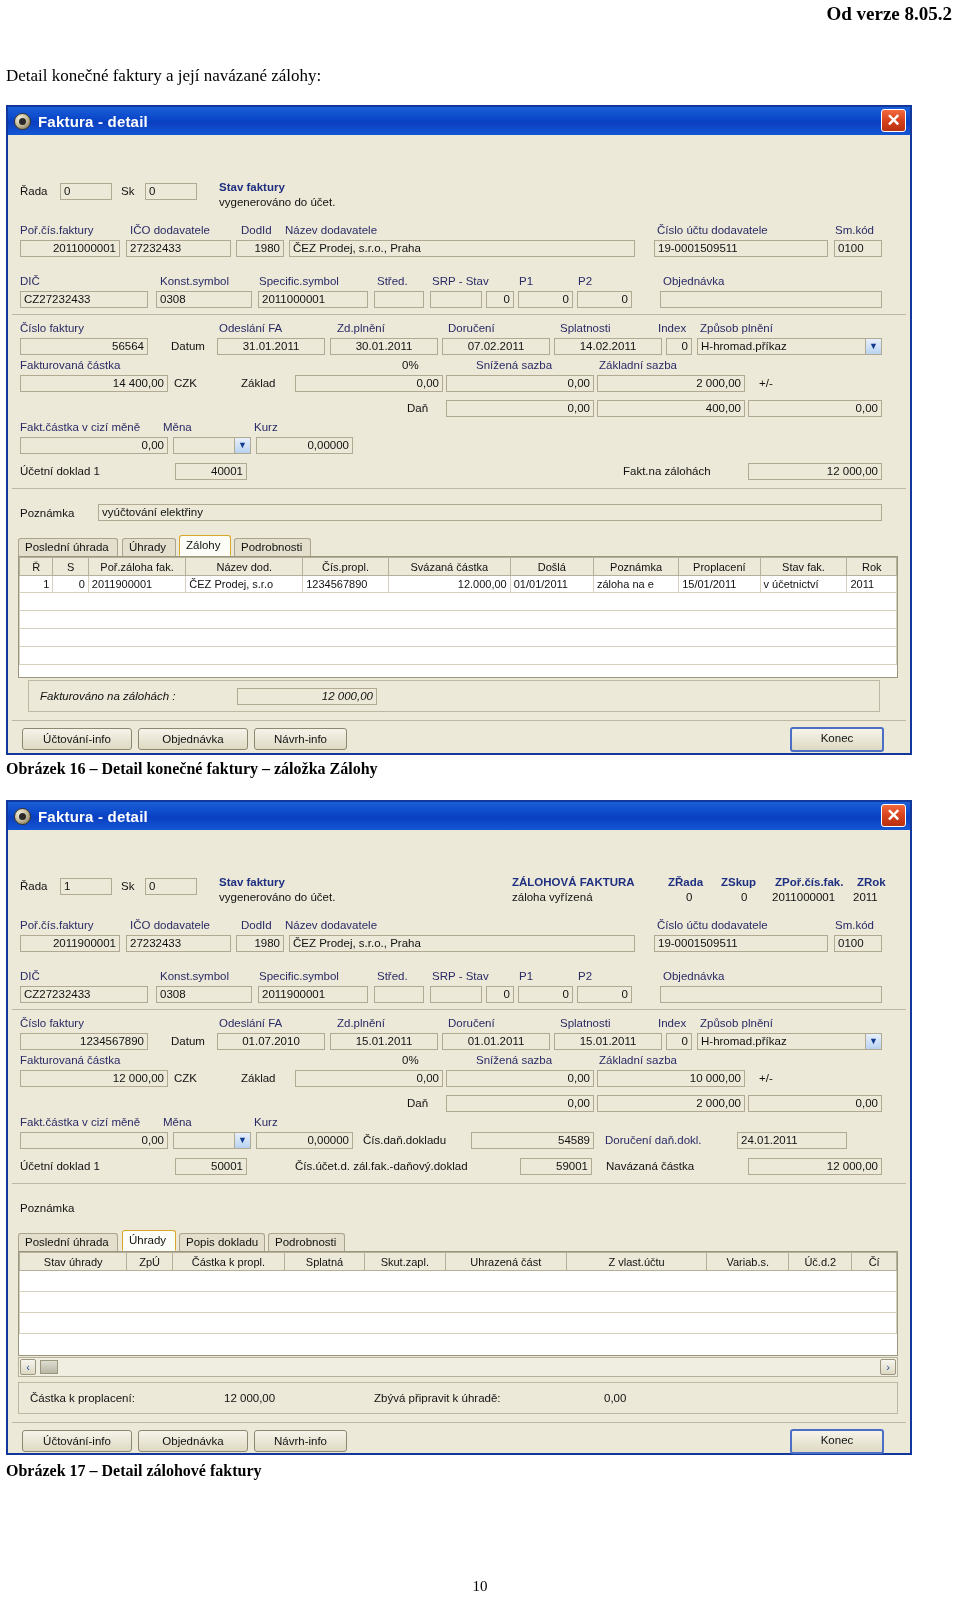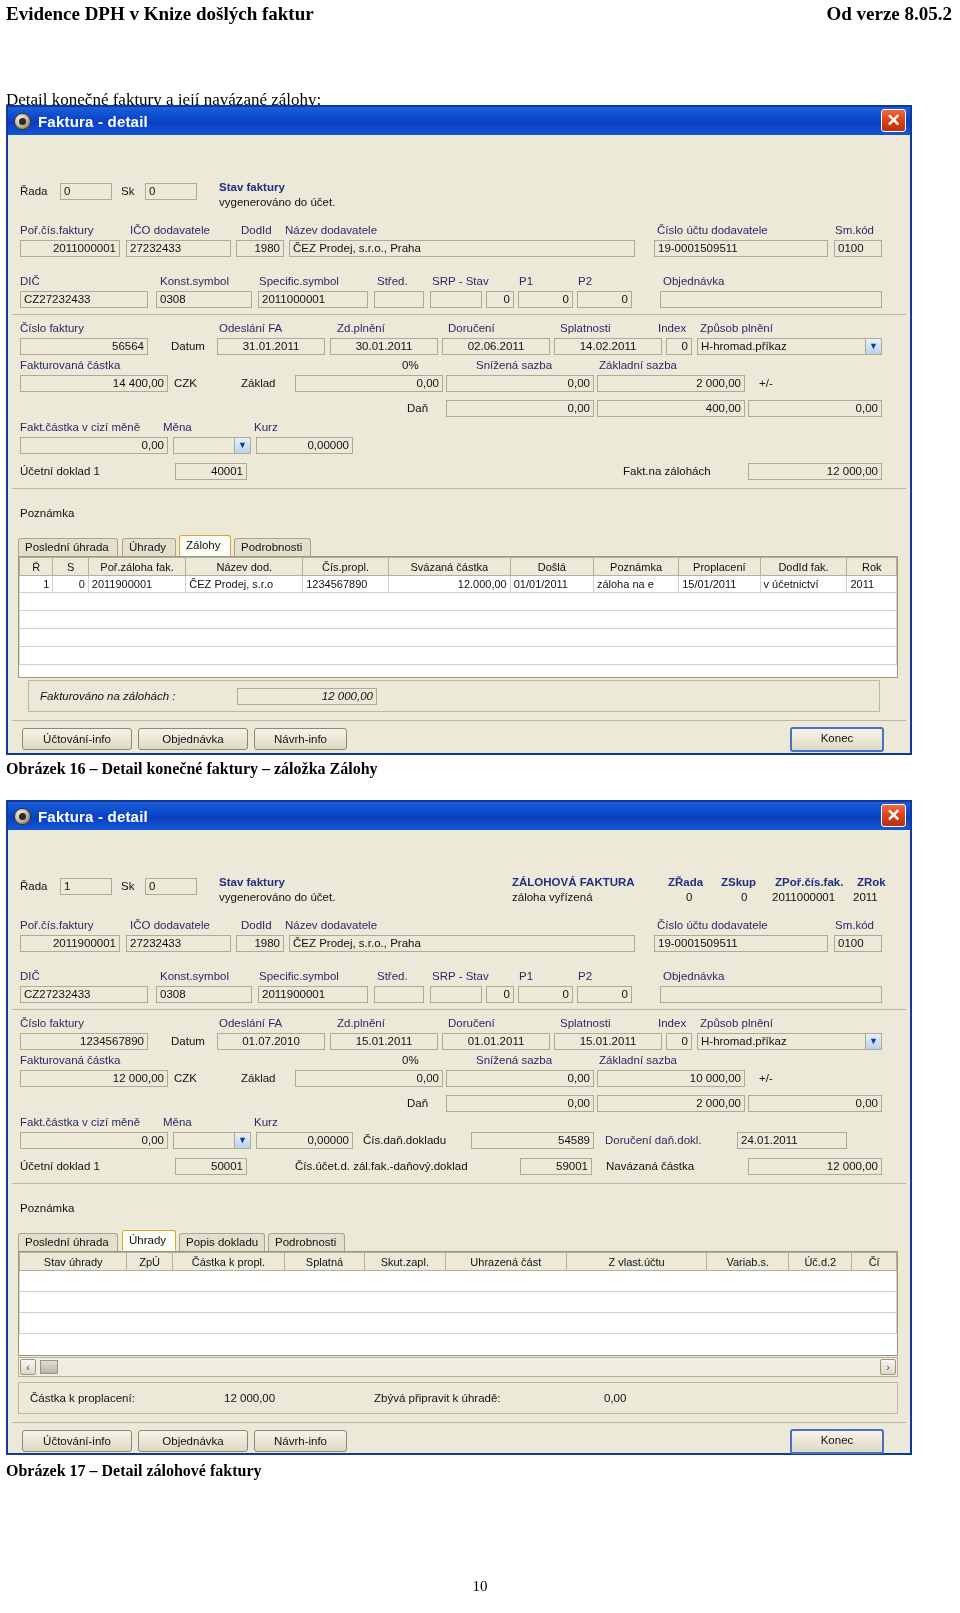--- a/index.html
+++ b/index.html
@@ -11,21 +11,21 @@
   
   .page-header{
     position:absolute;left:0;top:0;width:960px;height:34px;
     font-family:"Liberation Serif",serif;
     font-weight:bold;font-size:19px;color:#000;
   }
   .page-header .ph-left{position:absolute;left:6px;top:3px;}
   .page-header .ph-right{position:absolute;right:8px;top:3px;}
   .intro-line{
     position:absolute;left:6px;top:66px;
-    font-family:"Liberation Serif",serif;font-size:17px;color:#000;margin-top:24px;
+    font-family:"Liberation Serif",serif;font-size:17px;color:#000;
   }
   .fig-caption{
     position:absolute;left:6px;
     font-family:"Liberation Serif",serif;font-weight:bold;font-size:16px;color:#000;
   }
   .page-number{
     position:absolute;left:0;top:1578px;width:960px;text-align:center;
     font-family:"Liberation Serif",serif;font-size:15px;color:#000;
   }
 
@@ -153,21 +153,20 @@
   .sb-thumb{
     position:absolute;top:2px;width:18px;height:14px;box-sizing:border-box;
     background:linear-gradient(to bottom,#dcdcd0,#b9b8a6);
     border:1px solid #9b957e;cursor:pointer;
   }
 </style>
 </head>
 <body>
 
 <div class="page-header">
-  <span class="ph-left">Evidence DPH v Knize došlých faktur</span>
   <span class="ph-right">Od verze 8.05.2</span>
 </div>
 
 <div class="intro-line">Detail konečné faktury a její navázané zálohy:</div>
 
 <div class="win" style="left:6px;top:105px;width:906px;height:650px;">
   <div class="titlebar">
     <span class="title-icon">
       <span class="gear"></span>
         <span class="hub"></span>
@@ -224,21 +223,21 @@
     <span class="lab" style="left:329px;top:187px;">Zd.plnění</span>
     <span class="lab" style="left:440px;top:187px;">Doručení</span>
     <span class="lab" style="left:552px;top:187px;">Splatnosti</span>
     <span class="lab" style="left:650px;top:187px;">Index</span>
     <span class="lab" style="left:692px;top:187px;">Způsob plnění</span>
 
     <span class="fld r" style="left:12px;top:203px;width:128px;">56564</span>
     <span class="lab blk" style="left:163px;top:205px;">Datum</span>
     <span class="fld" style="left:209px;top:203px;width:108px;text-align:center;">31.01.2011</span>
     <span class="fld" style="left:322px;top:203px;width:108px;text-align:center;">30.01.2011</span>
-    <span class="fld" style="left:434px;top:203px;width:108px;text-align:center;">02.06.2011</span>
+    <span class="fld" style="left:434px;top:203px;width:108px;text-align:center;">07.02.2011</span>
     <span class="fld" style="left:546px;top:203px;width:108px;text-align:center;">14.02.2011</span>
     <span class="fld r" style="left:658px;top:203px;width:26px;">0</span>
     <span class="combo" style="left:689px;top:203px;width:185px;">
       <span>H-hromad.příkaz</span>
       <span class="arw">▼</span>
     </span>
 
     <span class="lab" style="left:12px;top:224px;">Fakturovaná částka</span>
     <span class="lab blk" style="left:394px;top:224px;">0%</span>
     <span class="lab" style="left:468px;top:224px;">Snížená sazba</span>
@@ -268,20 +267,21 @@
     <span class="fld r" style="left:248px;top:302px;width:97px;">0,00000</span>
 
     <span class="lab blk" style="left:12px;top:330px;">Účetní doklad 1</span>
     <span class="fld r" style="left:167px;top:328px;width:72px;">40001</span>
     <span class="lab blk" style="left:615px;top:330px;">Fakt.na zálohách</span>
     <span class="fld r" style="left:740px;top:328px;width:134px;">12 000,00</span>
 
     <div class="sep" style="left:4px;top:353px;width:894px;"></div>
 
     <span class="lab blk" style="left:12px;top:372px;">Poznámka</span>
+    <span class="fld" style="left:90px;top:369px;width:784px;">vyúčtování elektřiny</span>
 
     <div class="tabstrip" style="left:10px;top:401px;width:880px;">
       <span class="tab" style="left:0px;width:100px;">Poslední úhrada</span>
       <span class="tab" style="left:104px;width:54px;">Úhrady</span>
       <span class="tab active" style="left:161px;width:52px;">Zálohy</span>
       <span class="tab" style="left:216px;width:77px;">Podrobnosti</span>
     </div>
 
     <div class="grid" style="left:10px;top:421px;width:880px;height:122px;">
       <table>
@@ -289,21 +289,21 @@
           <tr>
             <th style="width:28px">Ř</th>
             <th style="width:30px">S</th>
             <th style="width:92px">Poř.záloha fak.</th>
             <th style="width:112px">Název dod.</th>
             <th style="width:80px">Čís.propl.</th>
             <th style="width:118px">Svázaná částka</th>
             <th style="width:78px">Došlá</th>
             <th style="width:80px">Poznámka</th>
             <th style="width:76px">Proplacení</th>
-            <th style="width:82px">DodId fak.</th>
+            <th style="width:82px">Stav fak.</th>
             <th style="width:44px">Rok</th>
           </tr>
         </thead>
         <tbody>
           <tr>
             <td class="r">1</td>
             <td class="r">0</td>
             <td>2011900001</td>
             <td>ČEZ Prodej, s.r.o</td>
             <td>1234567890</td>

